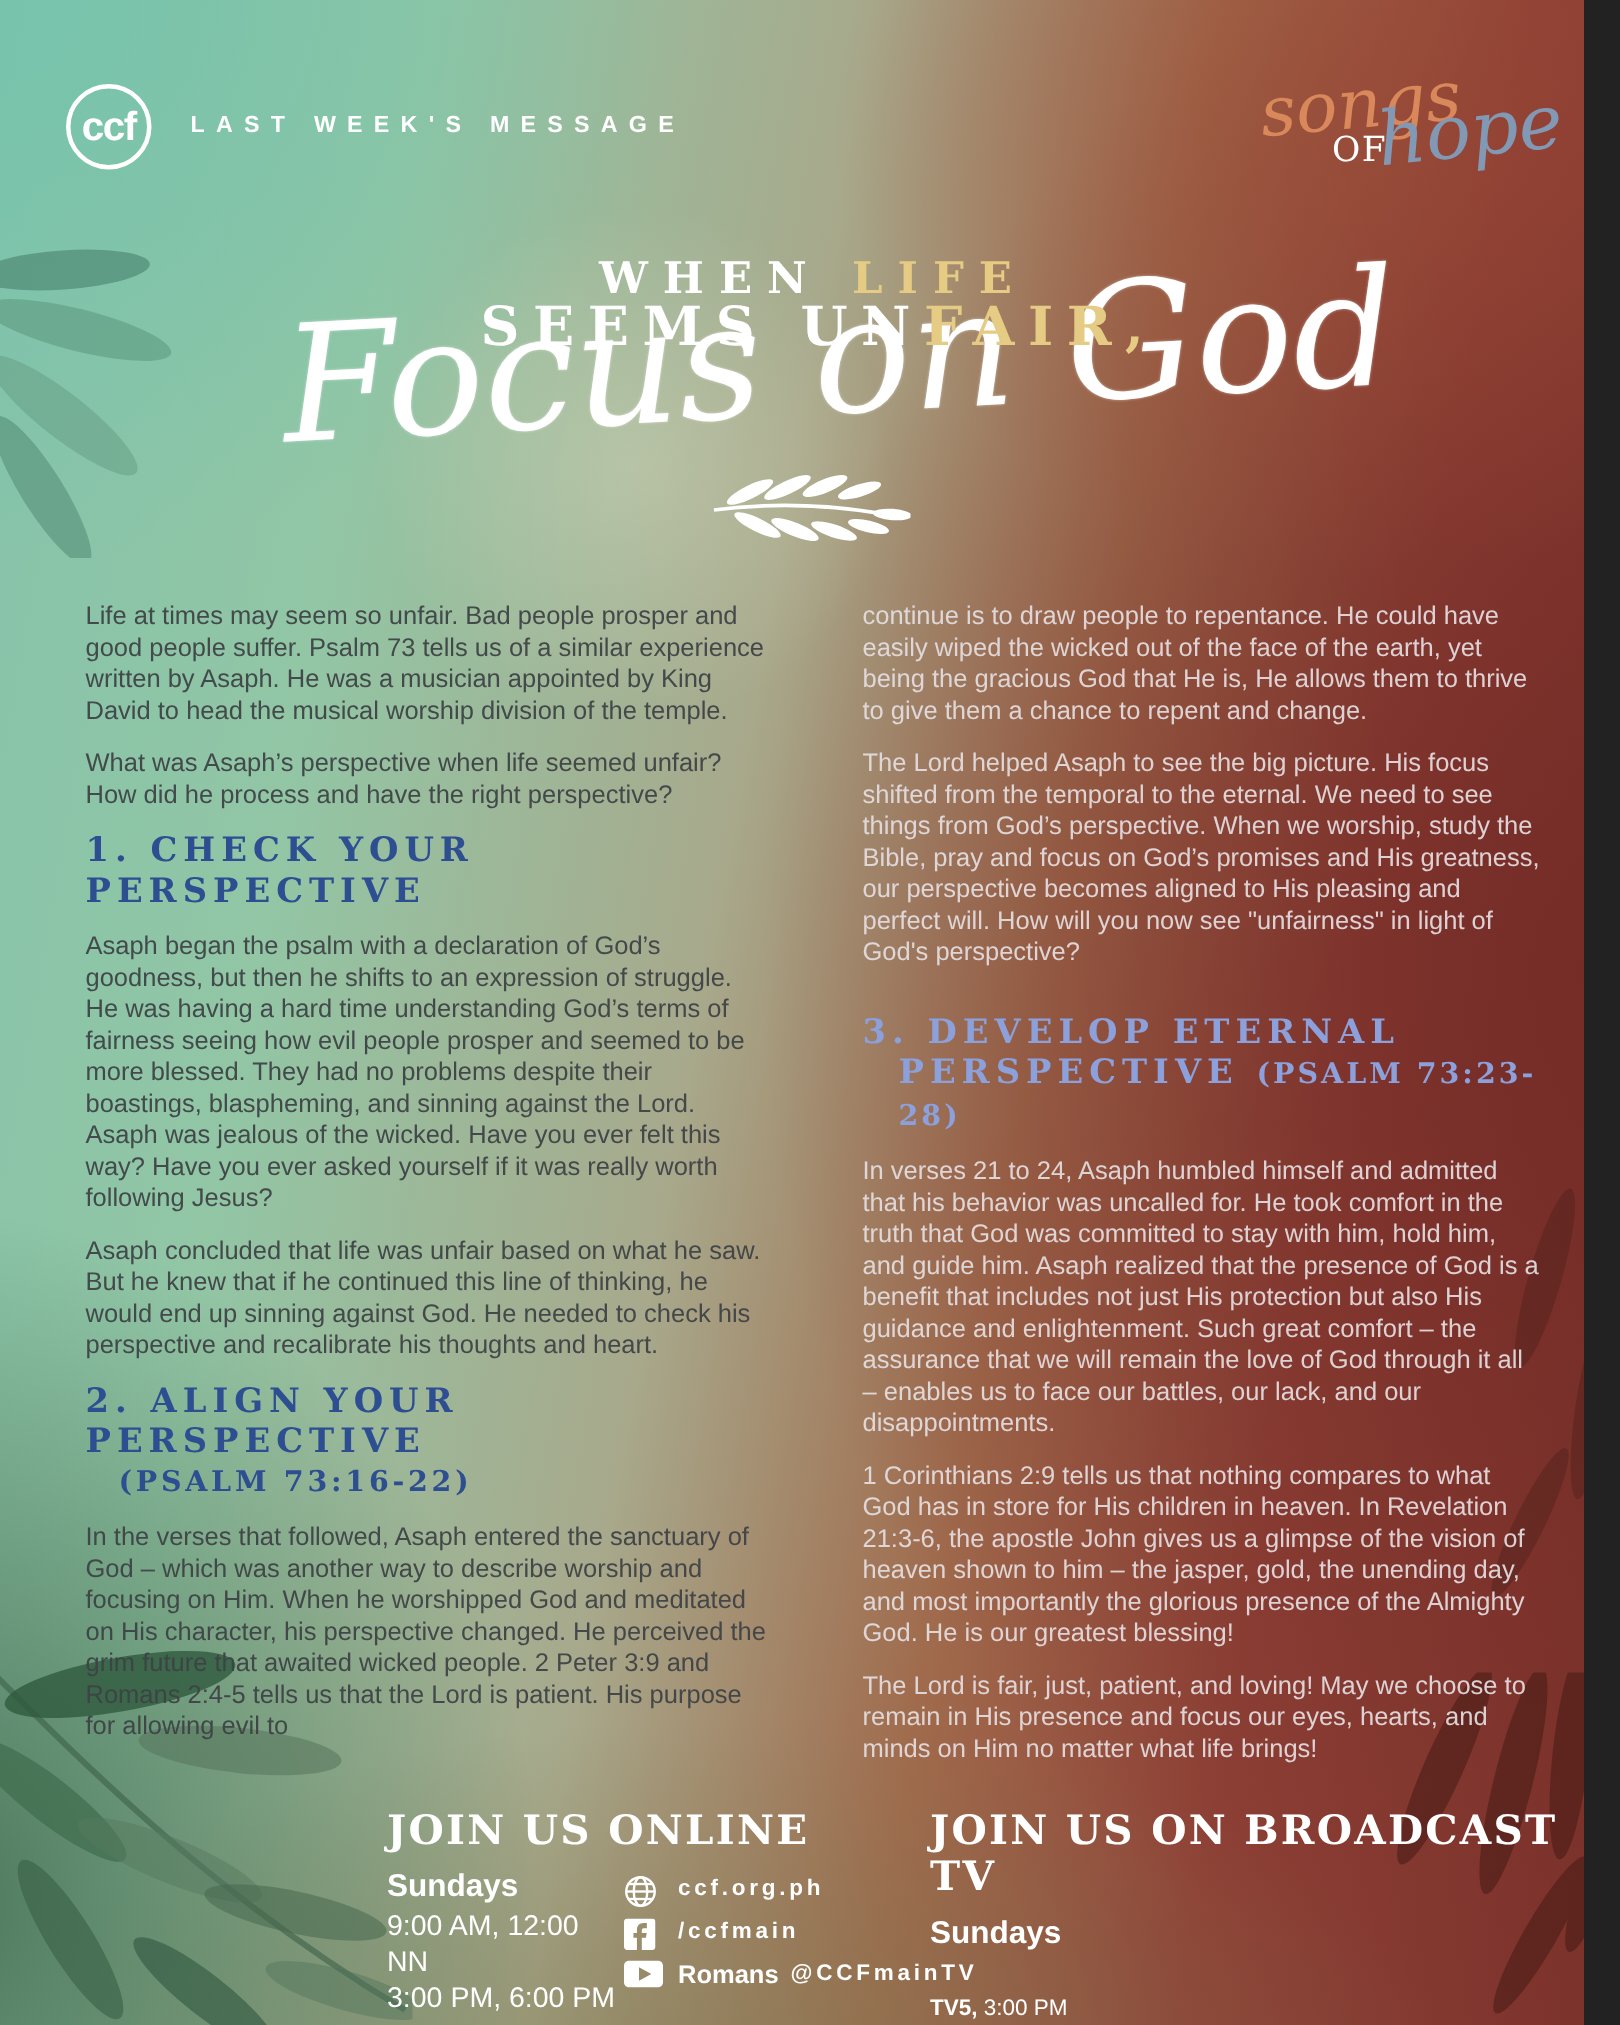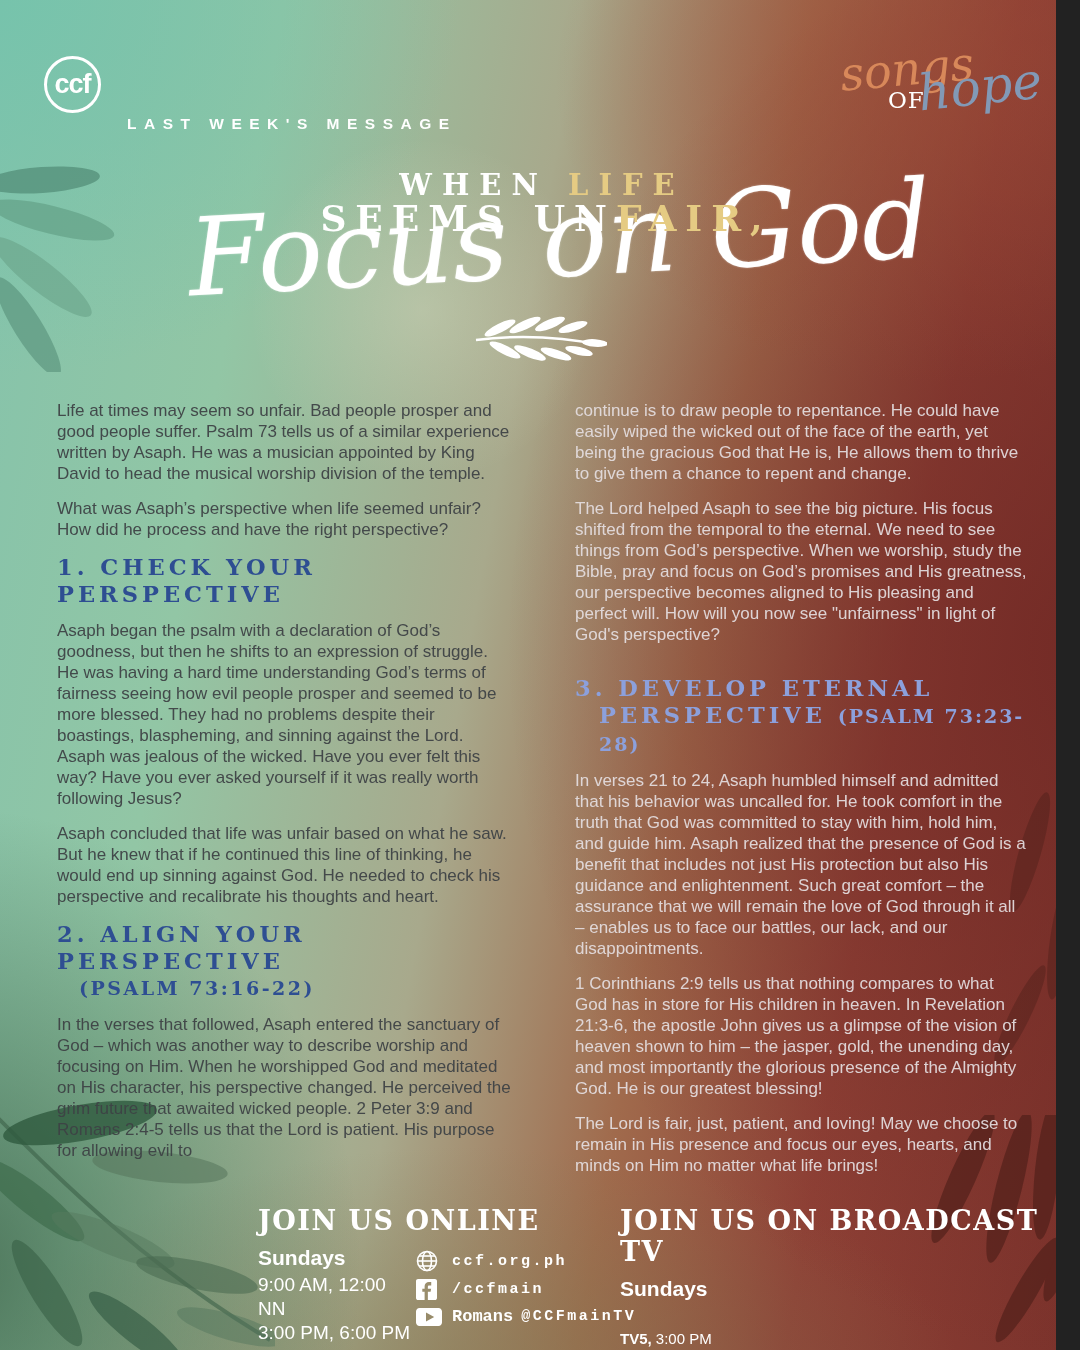--- a/index.html
+++ b/index.html
@@ -16,21 +16,21 @@
       radial-gradient(ellipse 560px 640px at -4% 94%, rgba(56,92,66,.75), transparent 72%),
       radial-gradient(ellipse 680px 340px at 45% 103%, rgba(128,124,84,.55), transparent 72%),
       linear-gradient(100deg, #85c3ab 0%, #92c6a5 22%, #a8a98c 45%, #a06a4c 63%, #8f4136 79%, #7c332c 100%);
   }
   .abs { position:absolute; }
 
   
   .logo { left:44px; top:56px; width:57px; height:57px; border:3px solid #fff; border-radius:50%;
           display:flex; align-items:center; justify-content:center; color:#fff;
           font-weight:bold; font-size:27px; letter-spacing:-1px; }
-  .kicker { left:127px; top:75px; color:#fff; font-weight:bold; font-size:15.5px; letter-spacing:7.5px;margin-top:40px; }
+  .kicker { left:127px; top:75px; color:#fff; font-weight:bold; font-size:15.5px; letter-spacing:7.5px; }
 
   .brand { left:830px; top:40px; width:210px; height:110px; }
   .brand .songs { position:absolute; left:10px; top:2px; font-family:"DejaVu Serif", serif; font-style:italic;
                   font-size:46px; color:#d8885a; transform:rotate(-5deg); }
   .brand .of    { position:absolute; left:58px; top:47px; font-family:"DejaVu Serif", serif;
                   font-size:23px; color:#fff; letter-spacing:1px; }
   .brand .hope  { position:absolute; left:88px; top:18px; font-family:"DejaVu Serif", serif; font-style:italic;
                   font-size:50px; color:#8299b6; transform:rotate(-6deg); }
 
   
@@ -59,21 +59,21 @@
 
   
   .footer-h { font-family:"DejaVu Serif", serif; font-weight:bold; color:#fff;
               font-size:27px; letter-spacing:1.5px; }
   .online { left:258px; top:1205px; color:#fff; }
   .online .cols { display:flex; margin-top:10px; }
   .online .times { width:158px; }
   .online .day { font-weight:bold; font-size:21px; margin-bottom:3px; }
   .online .time-line { font-size:19px; line-height:24px; }
   .online .links { padding-top:4px; }
-  .link-row { display:flex; align-items:center; margin-bottom:7px;font-family:Liberation Mono, monospace; }
+  .link-row { display:flex; margin-bottom:7px; }
   .link-row .icn { width:26px; display:flex; justify-content:flex-start; margin-right:10px; }
   .link-label { font-size:15px; font-weight:bold; letter-spacing:2.5px; }
   .yt-word { font-size:17px; font-weight:bold; letter-spacing:0; margin-right:8px; }
 
   .broadcast { left:620px; top:1205px; color:#fff; }
   .broadcast .day { font-weight:bold; font-size:21px; margin-top:10px; }
   .bc-line { font-size:15px; line-height:22.5px;margin-top:27px; }
   .bc-line b { font-weight:bold; }
 
   svg { display:block; }

